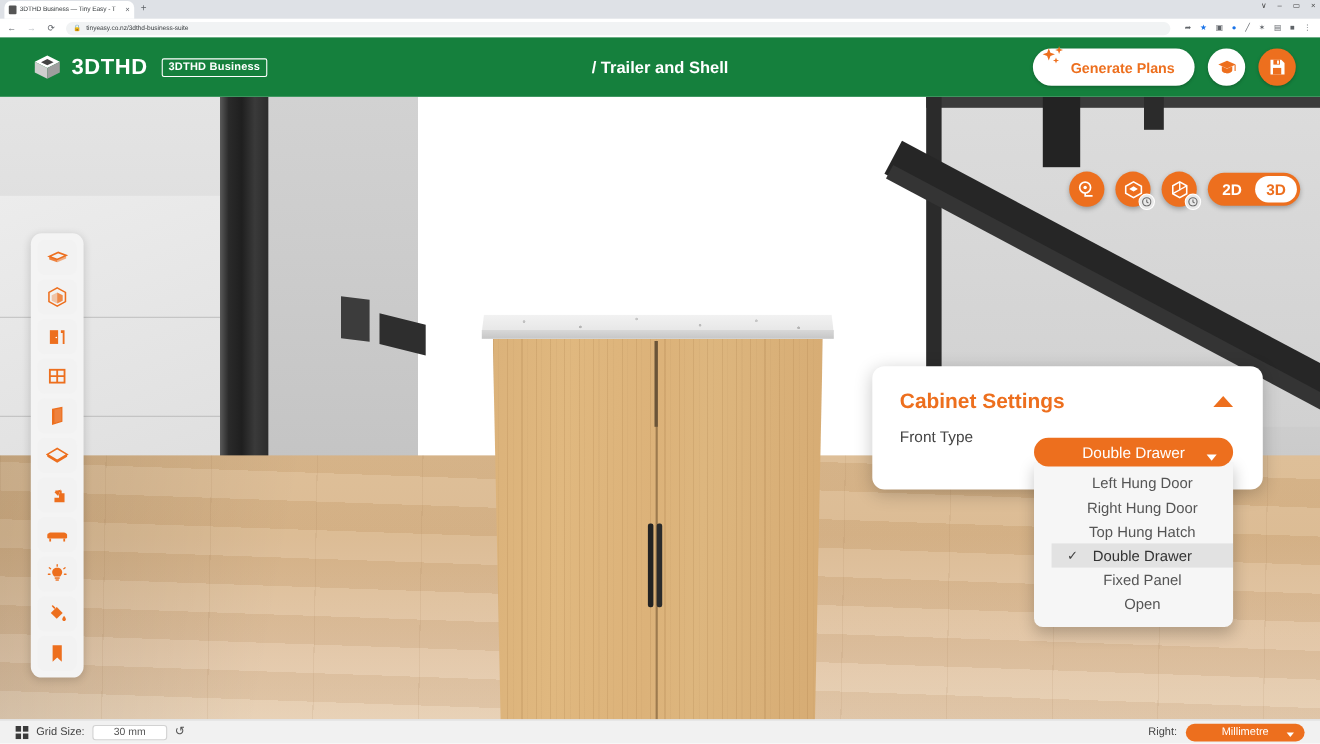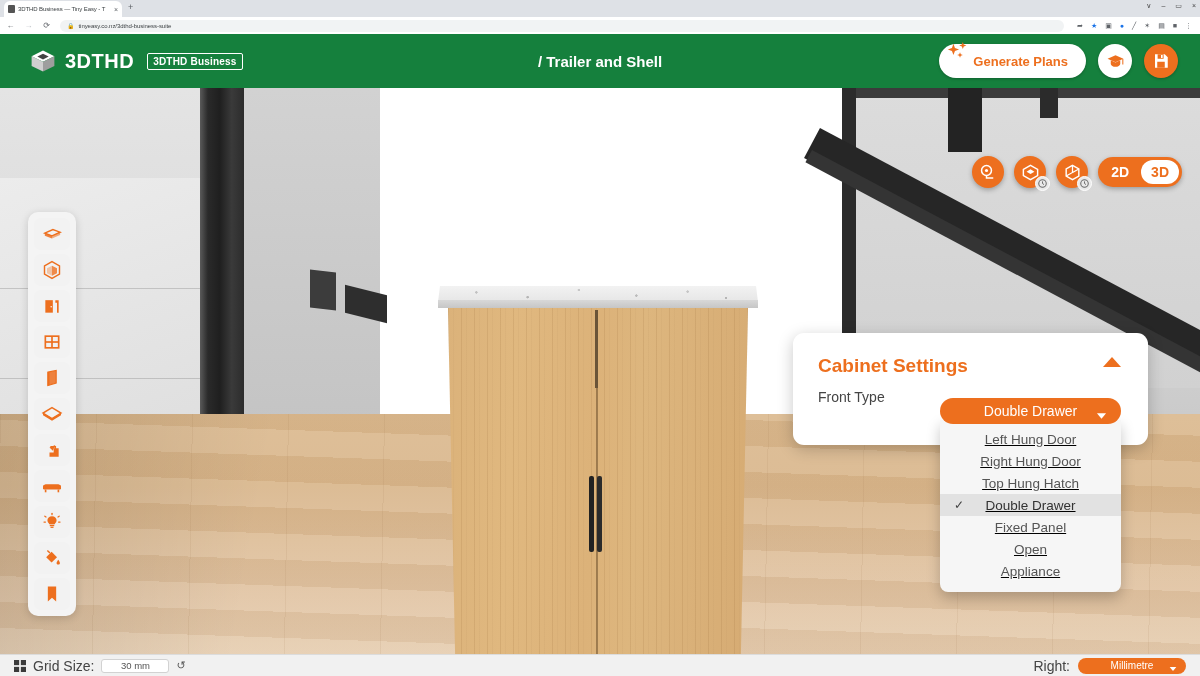--- a/index.html
+++ b/index.html
@@ -261,53 +261,53 @@
     display:flex; align-items:center; font-size:14px; font-weight:bold; color:#fff;
   }
   .dim-opt.active { background:#fff; color:#ED6F1E; }
 
   
   .settings-panel {
     position:absolute; left:793px; top:245px; width:355px; height:112px;
     background:#fff; border-radius:11px; box-shadow:0 4px 16px rgba(0,0,0,.22); z-index:25;
   }
   .sp-head {
-    display:flex; align-items:flex-start; justify-content:space-between;
+    display:flex; align-items:flex-end; justify-content:space-between;
     padding:22px 24px 0 25px;
   }
   .sp-title { font-size:19px; font-weight:bold; color:#ED6F1E; }
   .sp-row { display:flex; align-items:center; padding:12px 0 0 25px; }
   .sp-label { font-size:14px; color:#444; }
 
   .select-wrap { position:absolute; left:940px; top:310px; width:181px; z-index:28; }
   .select-btn {
     height:26px; background:#ED6F1E; border-radius:13px;
     display:flex; align-items:center; justify-content:center; position:relative;
     font-size:14px; color:#fff; font-weight:normal;
   }
   .select-caret { position:absolute; right:14px; top:9px; }
   .select-menu {
     margin-top:-4px; background:#f6f6f6; border-radius:0 0 8px 8px;
-    box-shadow:0 6px 14px rgba(0,0,0,.22); padding:8px 0 10px 0; overflow:hidden;text-decoration:underline;
+    box-shadow:0 6px 14px rgba(0,0,0,.22); padding:8px 0 10px 16px; overflow:hidden;
   }
   .opt {
     height:22px; display:flex; align-items:center; justify-content:center;
     font-size:13.5px; color:#555; position:relative;
   }
   .opt.selected { background:#e2e2e2; color:#333; }
   .opt .check { position:absolute; left:14px; font-size:12px; color:#444; }
 
   
   .statusbar {
     position:absolute; bottom:0; left:0; width:1200px; height:22px;
     background:#f1f1f1; border-top:1px solid #dcdcdc;
     display:flex; align-items:center; justify-content:space-between; padding:0 14px; z-index:30;
   }
   .sb-left { display:flex; align-items:center; gap:7px; }
-  .sb-label { font-size:14px; color:#444; }
+  .sb-label { font-size:10px; color:#444; }
   .grid-input {
     width:68px; height:14px; background:#fff; border:1px solid #d2d2d2; border-radius:3px;
     display:flex; align-items:center; justify-content:center; font-size:9.5px; color:#555;
   }
   .reset-btn { font-size:11px; color:#555; line-height:1; }
   .sb-right { display:flex; align-items:center; gap:8px; }
   .system-select {
     width:108px; height:16px; background:#ED6F1E; border-radius:8px;
     display:flex; align-items:center; justify-content:center; position:relative;
     font-size:10px; color:#fff;
@@ -592,23 +592,20 @@
           <div class="opt selected">
             <span class="check">✓</span>
             <span>Double Drawer</span>
           </div>
           <div class="opt">
             <span>Fixed Panel</span>
           </div>
           <div class="opt">
             <span>Open</span>
           </div>
-          <div class="opt">
-            <span>Appliance</span>
-          </div>
         </div>
       </div>
     </div>
 
     <div class="statusbar">
       <div class="sb-left">
         <svg width="12" height="12" viewBox="0 0 14 14">
           <rect x="0" y="0" width="6" height="6" fill="#3a3a3a"></rect>
           <rect x="8" y="0" width="6" height="6" fill="#3a3a3a"></rect>
           <rect x="0" y="8" width="6" height="6" fill="#3a3a3a"></rect>

